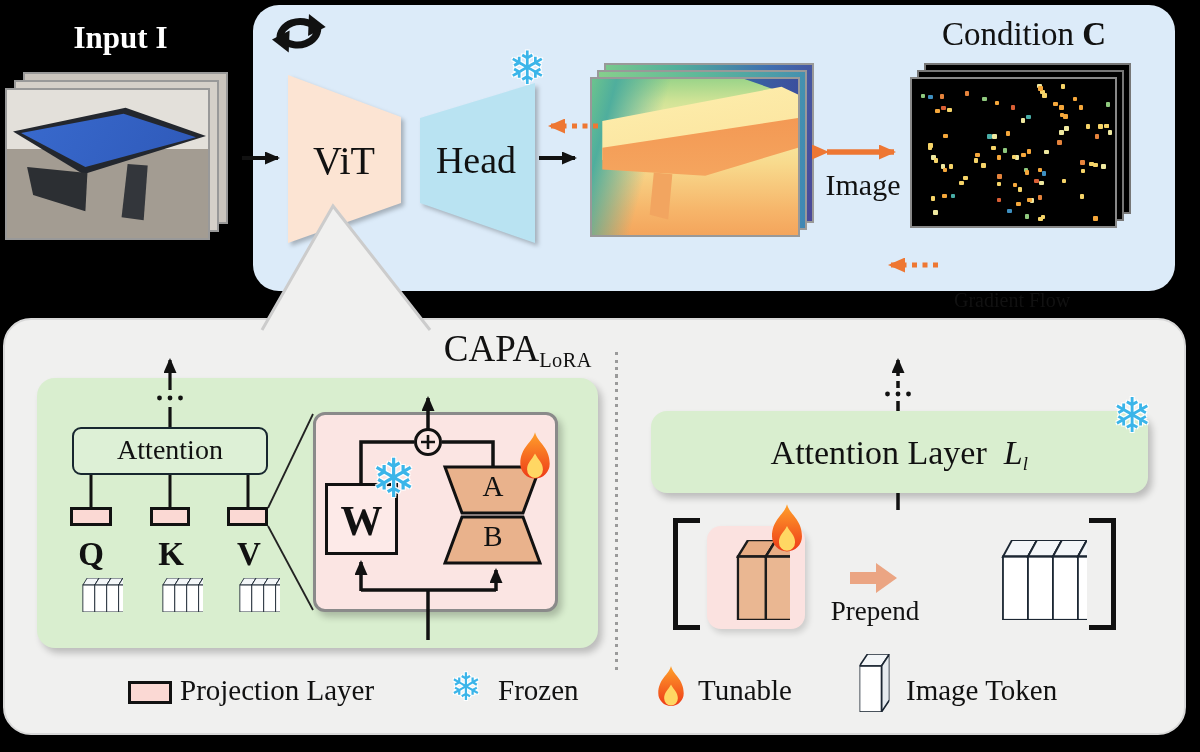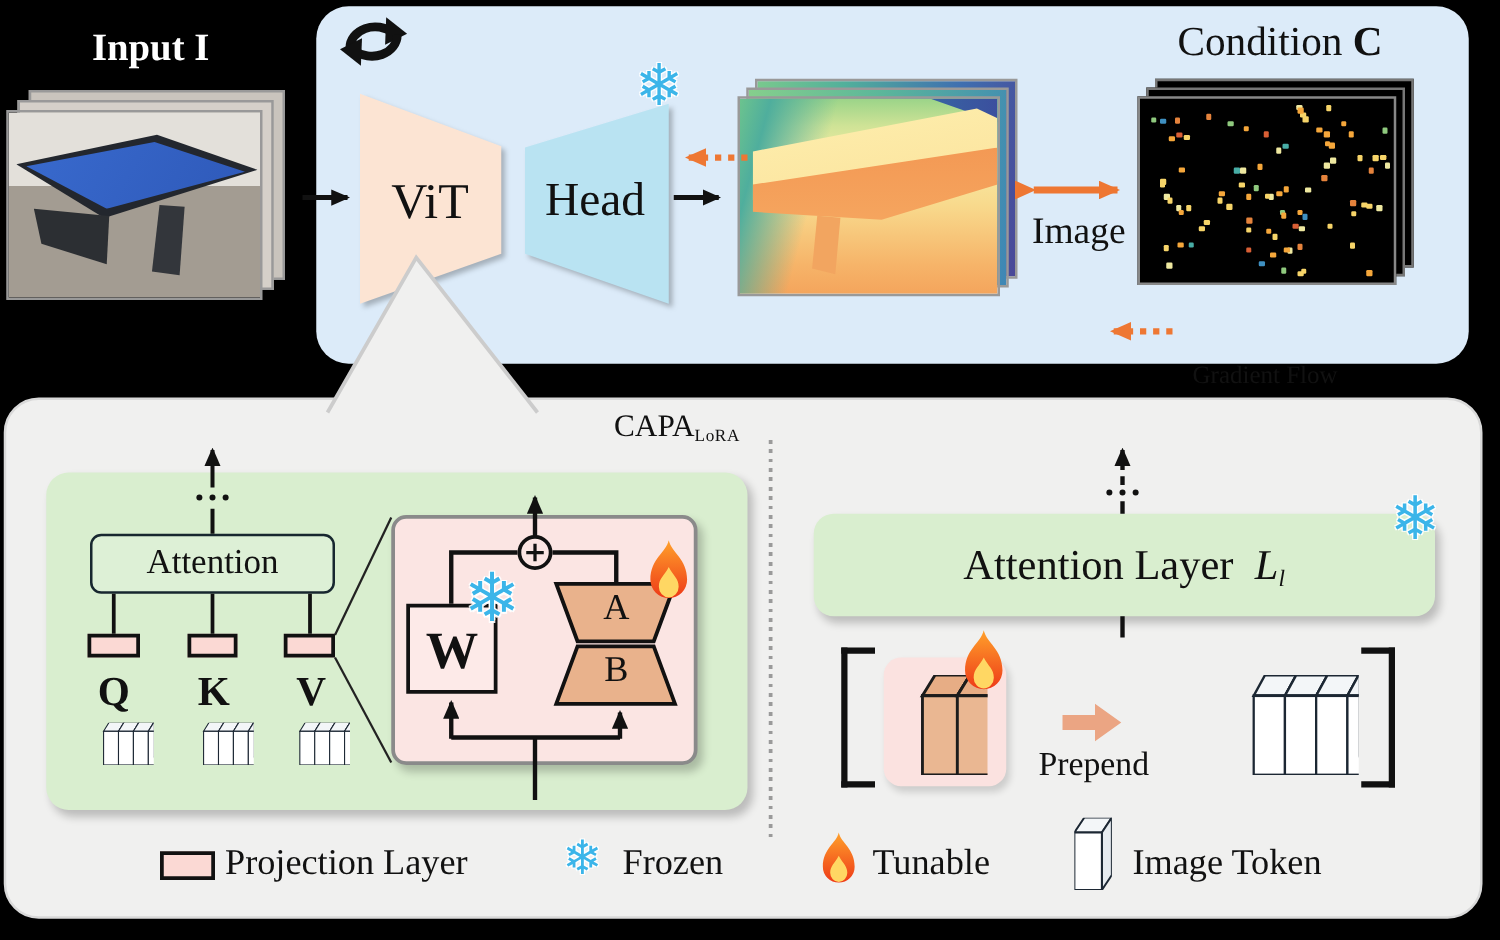--- a/index.html
+++ b/index.html
@@ -337,21 +337,21 @@
   <div class="abs lbl ctr" style="left:424px;top:139px;width:104px;font-size:38px;z-index:4;">Head</div>
 
   <div class="abs lbl ctr" style="left:916px;top:16px;width:216px;font-size:33px;">
     <span>Condition</span>
     <span class="b">C</span>
   </div>
 
   <div class="abs lbl ctr" style="left:818px;top:168px;width:90px;font-size:30px;">Image</div>
   <div class="abs lbl" style="left:954px;top:250px;font-size:20px;margin-top:39px;">Gradient Flow</div>
 
-  <div class="abs lbl rgt" style="left:392px;top:328px;width:200px;font-size:25px;">
+  <div class="abs lbl rgt" style="left:392px;top:328px;width:200px;font-size:37px;">
     <span>CAPA</span><sub class="sc">LoRA</sub>
   </div>
 
   <div class="abs lbl ctr" style="left:72px;top:434px;width:196px;font-size:28px;z-index:5;">Attention</div>
   <div class="abs lbl ctr b" style="left:66px;top:536px;width:50px;font-size:33px;">Q</div>
   <div class="abs lbl ctr b" style="left:146px;top:536px;width:50px;font-size:33px;">K</div>
   <div class="abs lbl ctr b" style="left:224px;top:536px;width:50px;font-size:33px;">V</div>
   <div class="abs lbl ctr b" style="left:325px;top:497px;width:73px;font-size:42px;z-index:5;">W</div>
   <div class="abs lbl ctr" style="left:455px;top:470px;width:76px;font-size:29px;z-index:6;">A</div>
   <div class="abs lbl ctr" style="left:455px;top:520px;width:76px;font-size:29px;z-index:6;">B</div>

